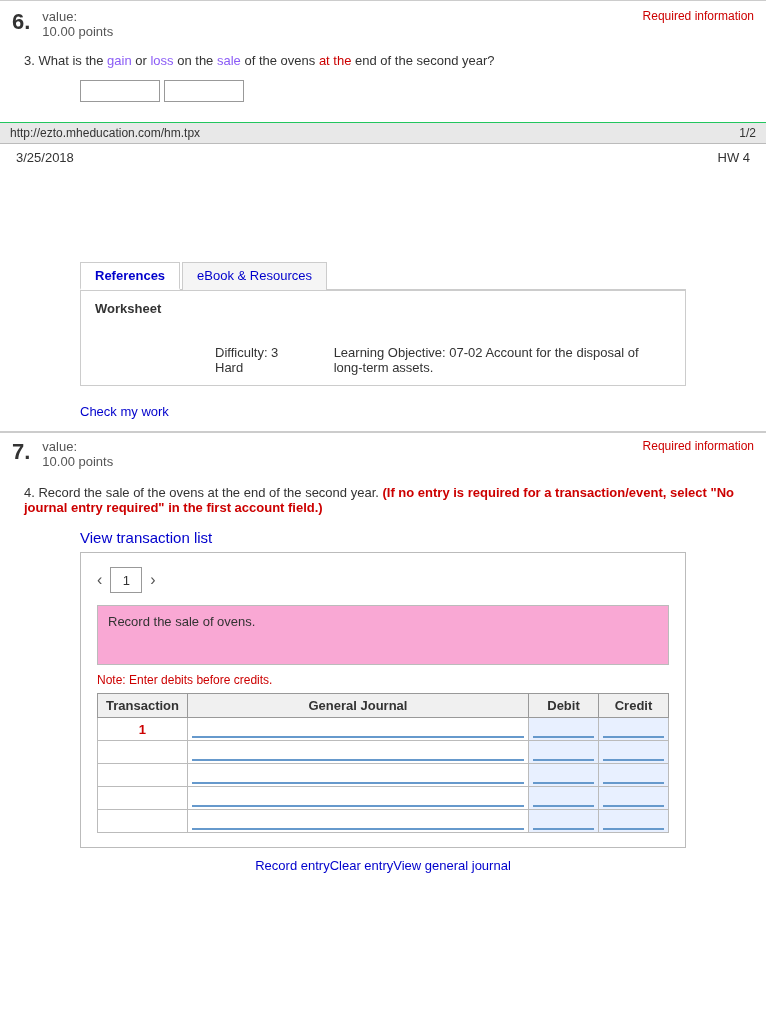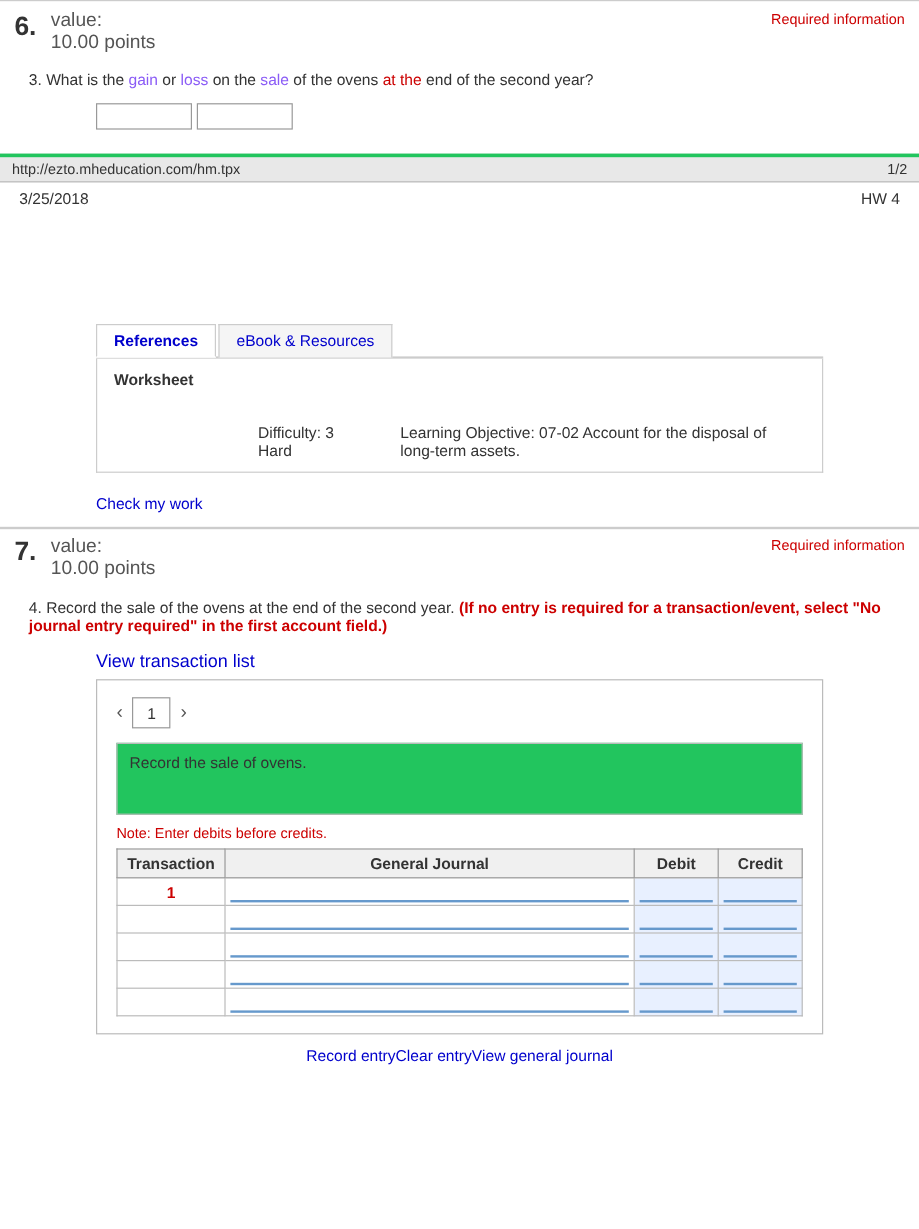--- a/index.html
+++ b/index.html
@@ -21,40 +21,40 @@
       justify-content: space-between;
       align-items: flex-start;
       margin-bottom: 4px;
     }
     .section-number {
       font-size: 22px;
       font-weight: bold;
       margin-right: 8px;
     }
     .section-value {
-      font-size: 16px;
+      font-size: 13px;
       color: #555;
     }
     .required-info {
       color: #c00;
       font-size: 12px;
       text-decoration: none;
     }
     .question-text {
       padding: 6px 12px 8px 24px;
       font-size: 13px;
       color: #333;
     }
     .question-text .blue { color: #8b5cf6; }
     .question-text .red-text { color: #c00; }
 
     
     .url-bar {
       background: #e8e8e8;
-      border-top: 3px solid #22c55e;
+      border-top: 1px solid #22c55e;
       border-bottom: 1px solid #bbb;
       padding: 3px 10px;
       font-size: 12px;
       color: #333;
       display: flex;
       justify-content: space-between;
     }
 
     
     .date-hw-bar {
@@ -192,21 +192,21 @@
       justify-content: center;
       font-size: 13px;
     }
     .description-box {
       border: 1px solid #bbb;
       padding: 8px 10px;
       font-size: 13px;
       color: #333;
       min-height: 60px;
       margin-bottom: 8px;
-      background: #22c55e;
+      background: #f9a8d4;
     }
     .note-text {
       color: #c00;
       font-size: 12px;
       margin-bottom: 6px;
     }
 
     
     .journal-table {
       width: 100%;

